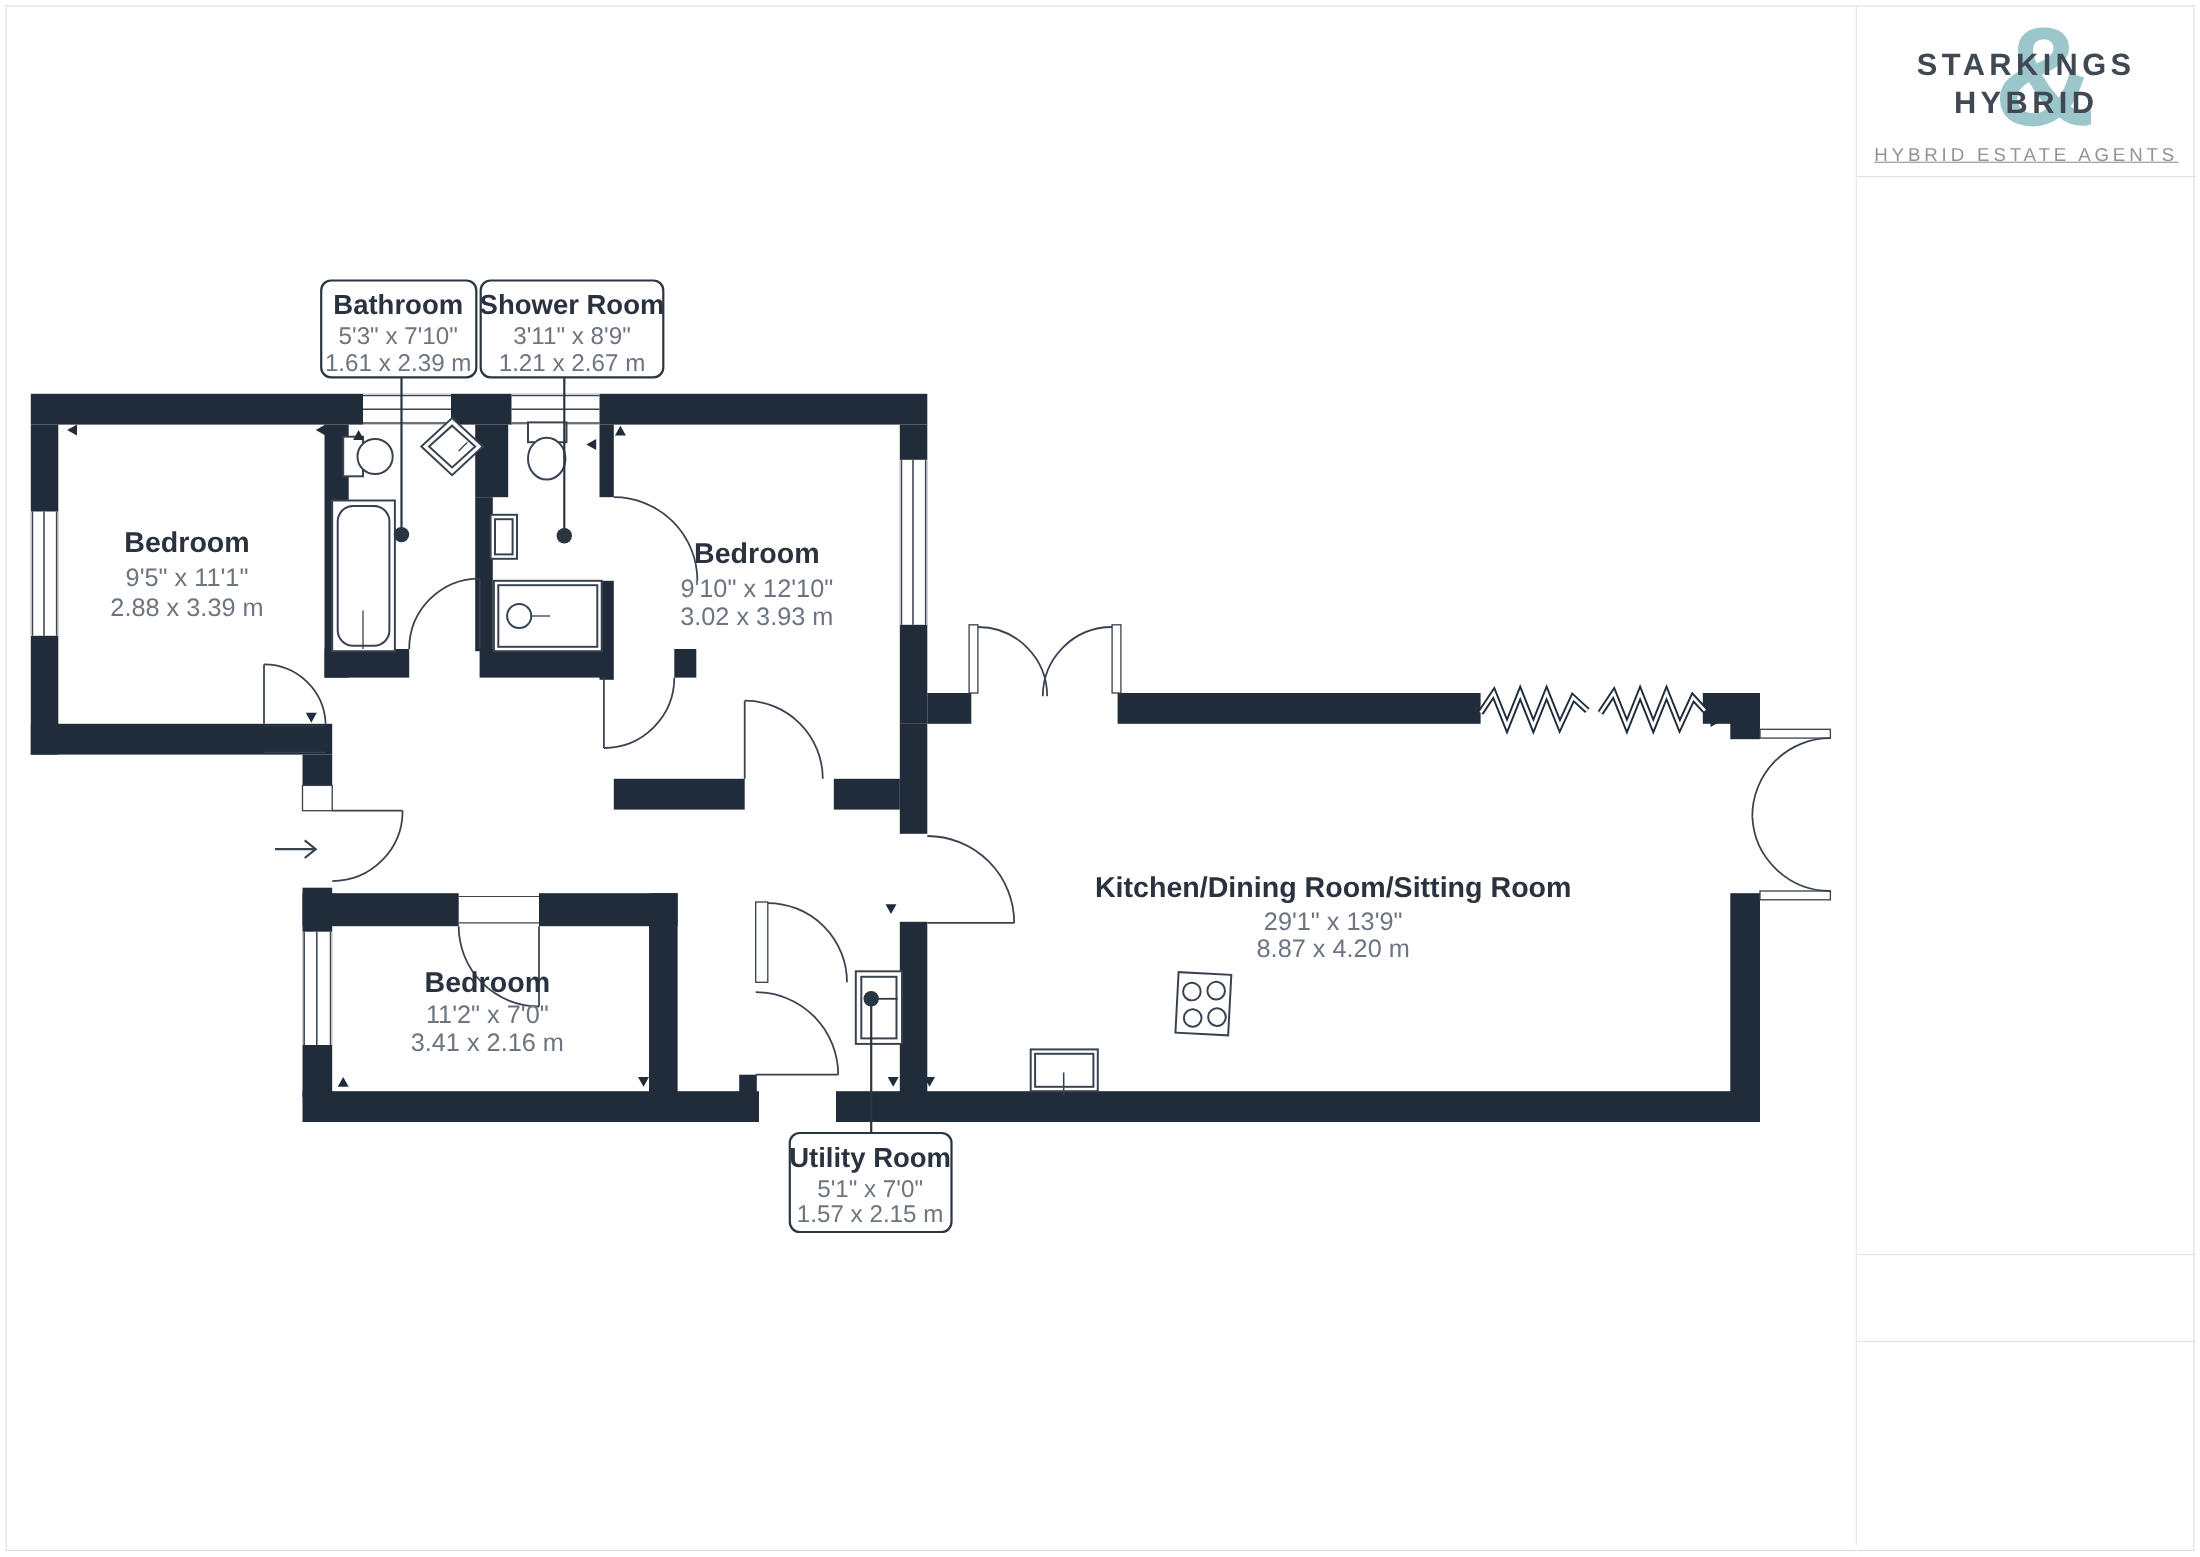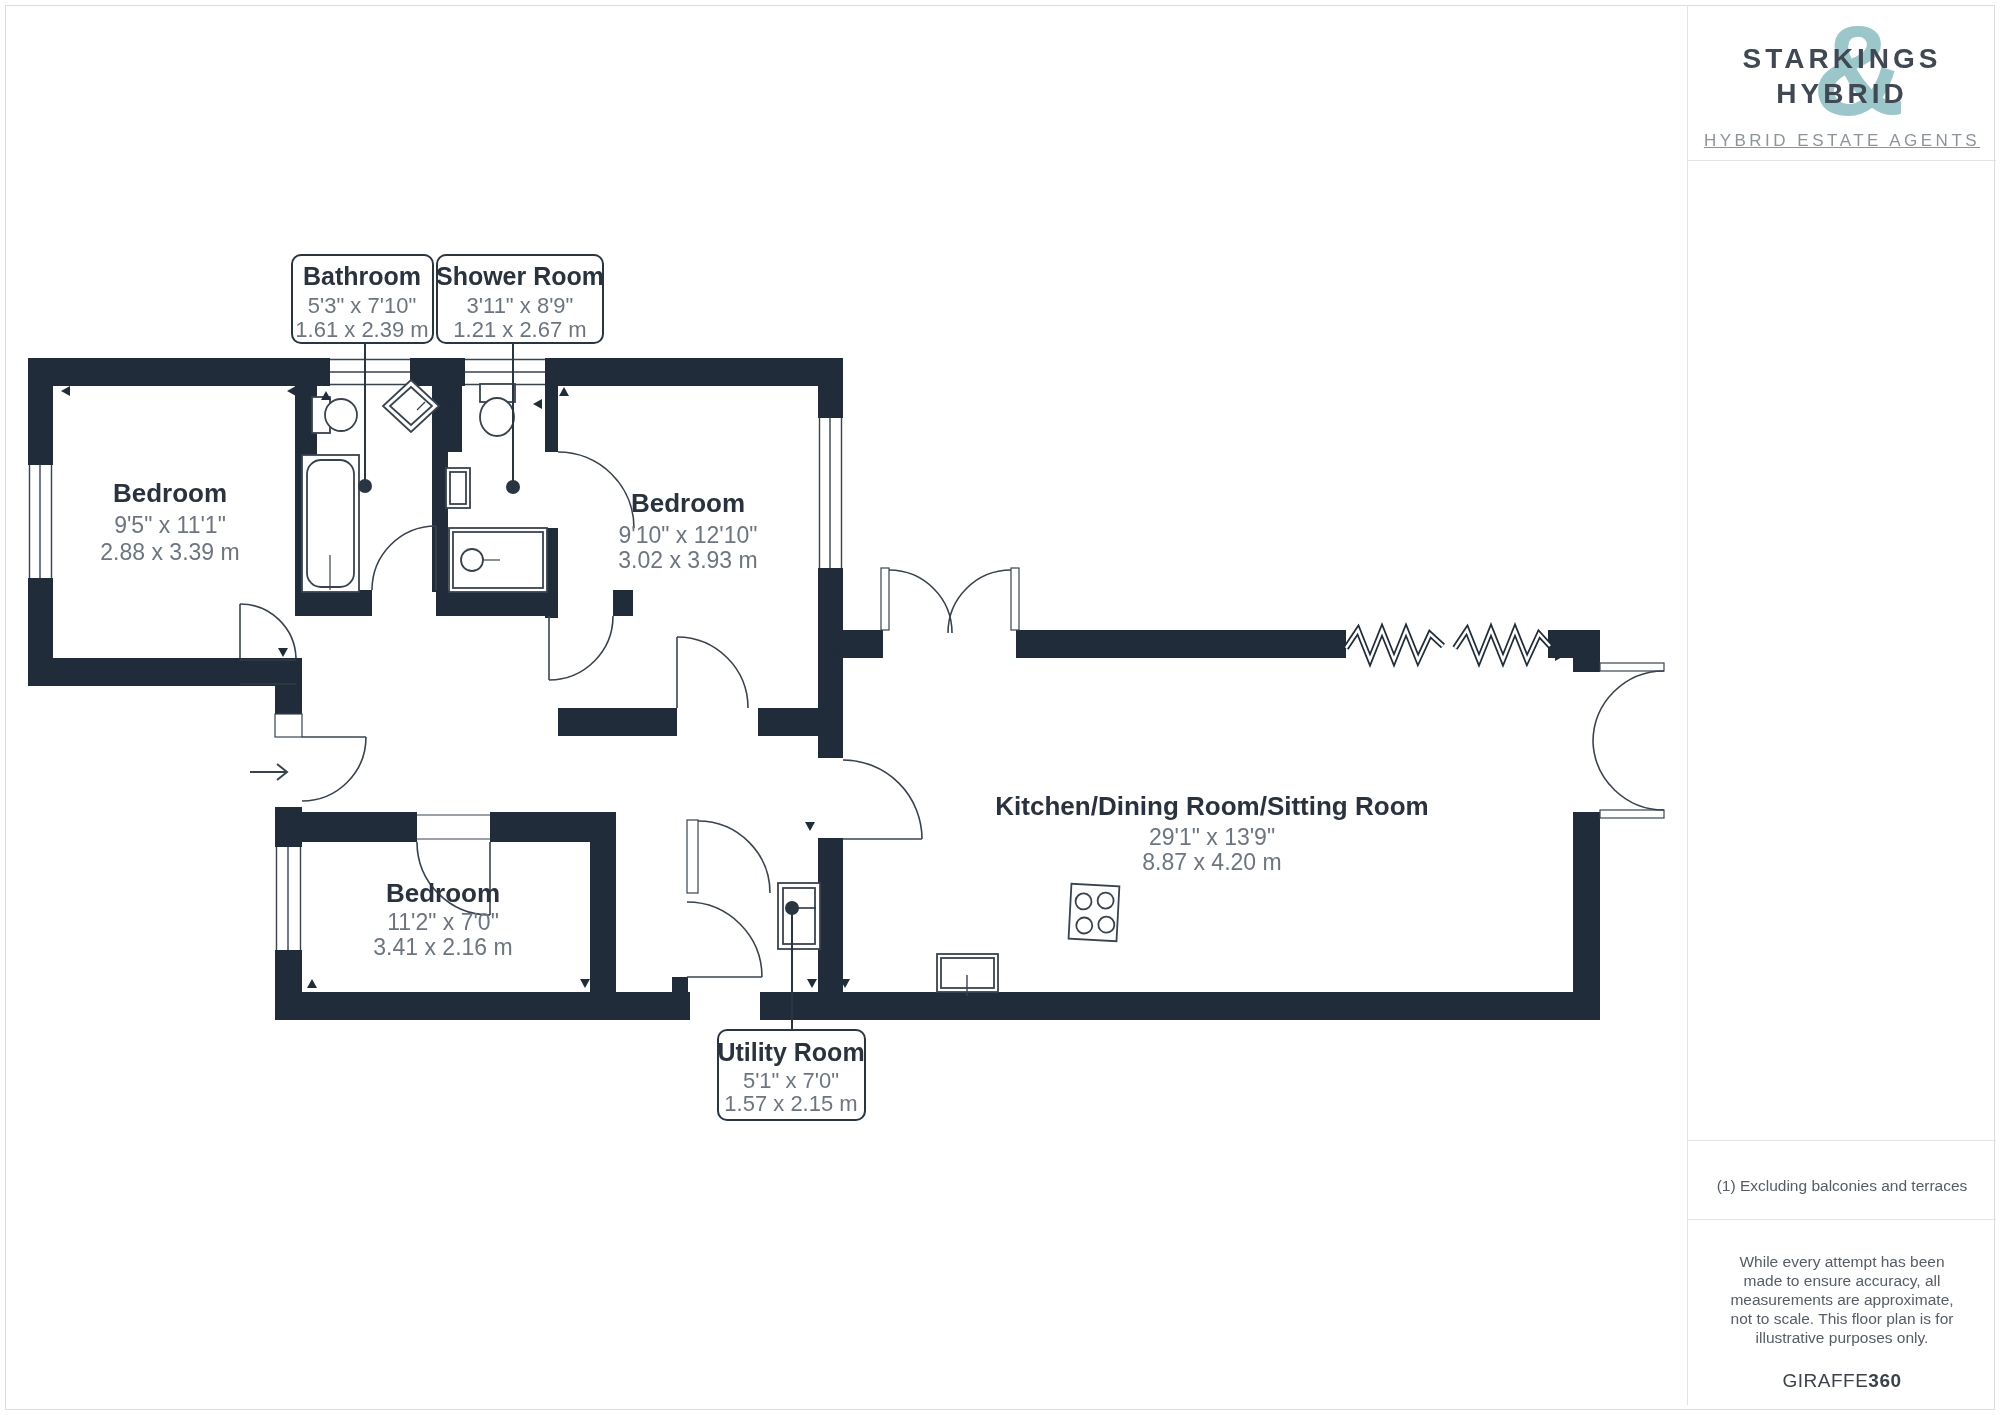--- a/index.html
+++ b/index.html
@@ -289,23 +289,16 @@
         <span class="amp">&amp;</span>
         <div class="brand-line">STARKINGS</div>
         <div class="brand-line">HYBRID</div>
       </div>
       <div class="tagline">HYBRID ESTATE AGENTS</div>
     </div>
     <div class="sb-divider" style="top:155px"></div>
 
 
     <div class="sb-divider" style="top:1135px"></div>
-    <div id="footnote">(1) Excluding balconies and terraces</div>
     <div class="sb-divider" style="top:1214px"></div>
 
-    <div id="disclaimer">
-      <p>While every attempt has been made to ensure accuracy, all measurements are approximate, not to scale. This floor plan is for illustrative purposes only.</p>
-      <div id="credit">
-        <span class="c1">GIRAFFE</span><span class="c2">360</span>
-      </div>
-    </div>
   </div>
 </div>
 
 </body></html>

